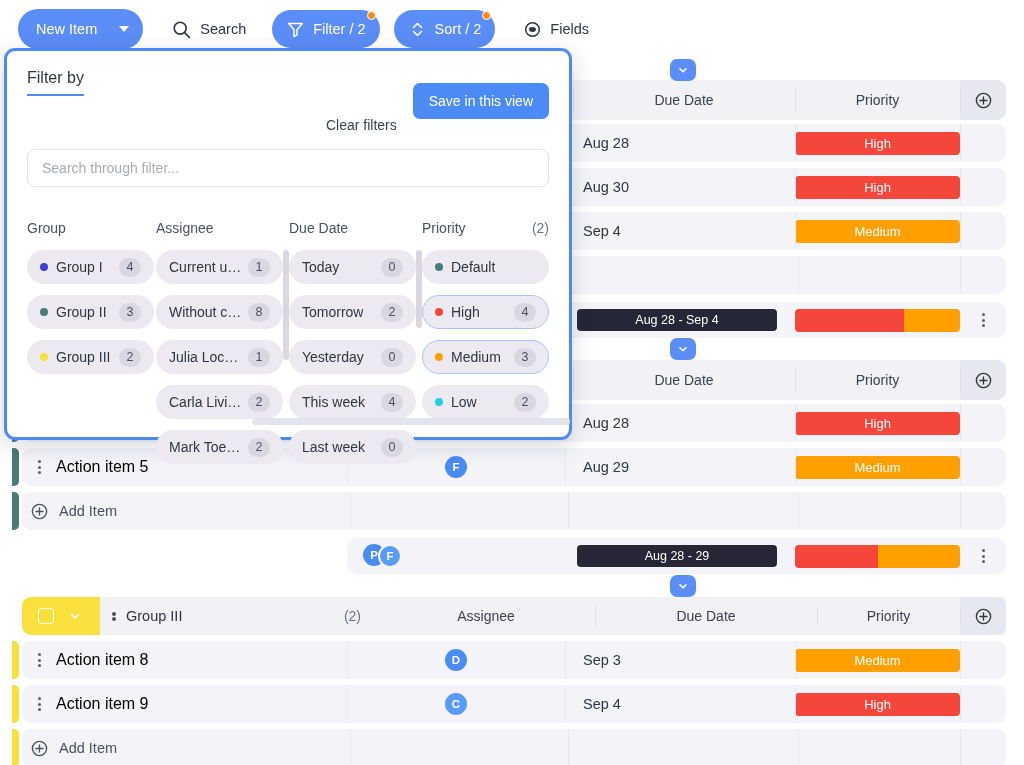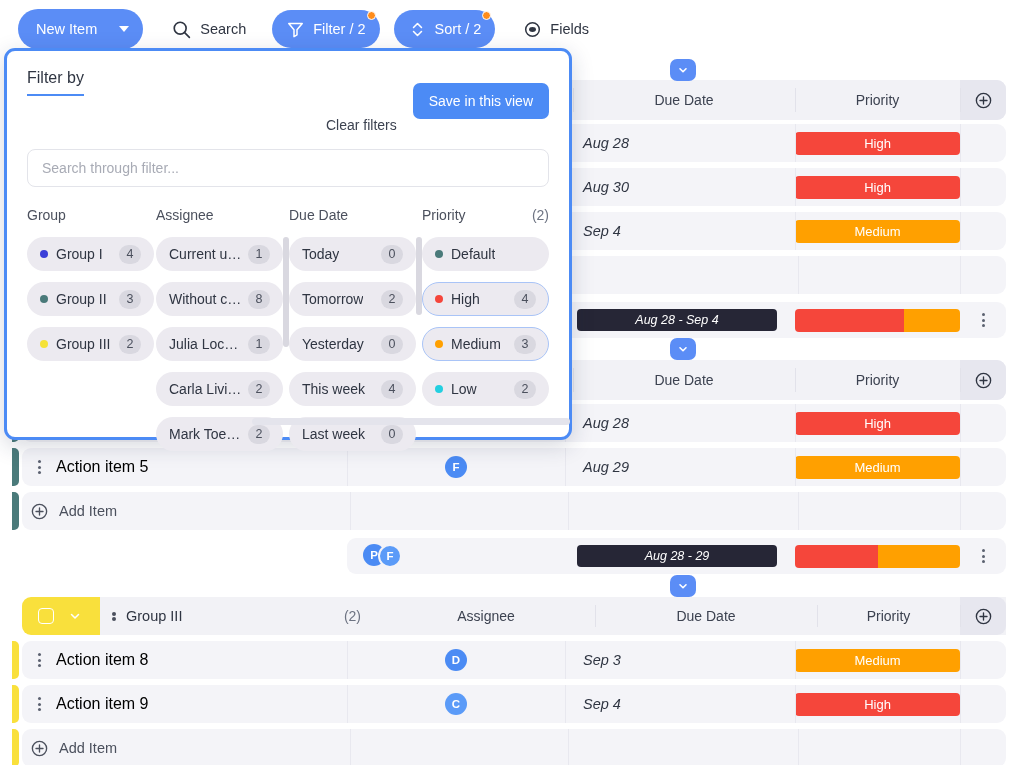--- a/index.html
+++ b/index.html
@@ -49,21 +49,21 @@
     position: absolute; left: 0; width: 1024px;
     display: flex; align-items: stretch;
   }
   .cell { display: flex; align-items: center; position: relative; }
   .c-accent { width: 22px; flex: none; }
   .c-accent .bar {
     width: 7px; height: 100%; border-top-right-radius: 5px;
     border-bottom-right-radius: 5px; margin-left: 12px;
   }
   .c-assignee { width: 218px; flex: none; justify-content: center; }
-  .c-date { width: 230px; flex: none; padding-left: 18px; font-size: 14.5px; color: #2f3542; font-style: italic; }
+  .c-date { width: 230px; flex: none; padding-left: 18px; font-size: 14.5px; color: #2f3542; }
   .c-end { width: 46px; flex: none; justify-content: center; }
 
   .hdr-row { background: transparent; }
   .hdr-inner {
     display: flex; align-items: stretch; height: 40px;
     background: #f2f2f6; border-radius: 9px; overflow: hidden;
   }
   .hdr-cell {
     display: flex; align-items: center; justify-content: center;
     font-size: 14px; color: #3c4250; position: relative;
@@ -155,21 +155,21 @@
   .fp-save {
     background: #4c8bf5; color: #fff; font-size: 14px;
     padding: 10px 16px; border-radius: 7px; cursor: pointer;
   }
   .fp-search {
     margin-top: 16px; height: 38px; border: 1.5px solid #e3e4ea;
     border-radius: 8px; display: flex; align-items: center; padding: 0 14px;
     font-size: 14px; color: #a8abb5;
   }
   .fp-cols { display: flex; margin-top: 20px; gap: 0px; position: relative; }
-  .fp-col { width: 134px; position: relative; }
+  .fp-col { width: 134px; position: relative; margin-top: 13px; }
   .fp-col + .fp-col { margin-left: 2px; }
   .fp-col-head {
     font-size: 14px; color: #4b505d; margin-bottom: 14px;
     display: flex; align-items: center;
   }
   .fp-col-head .cnt { margin-left: auto; color: #6d7382; }
   .fp-opt {
     height: 34px; background: #eceaf0; border-radius: 17px;
     display: flex; align-items: center; padding: 0 12px;
     margin-bottom: 11px; font-size: 14px; color: #2f3542;

